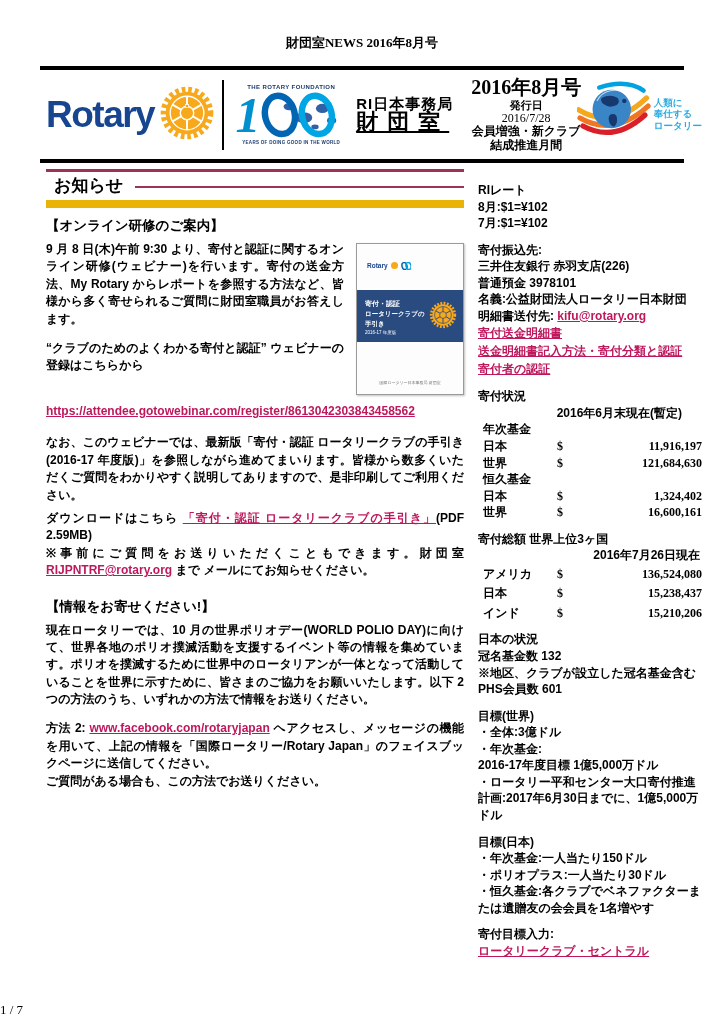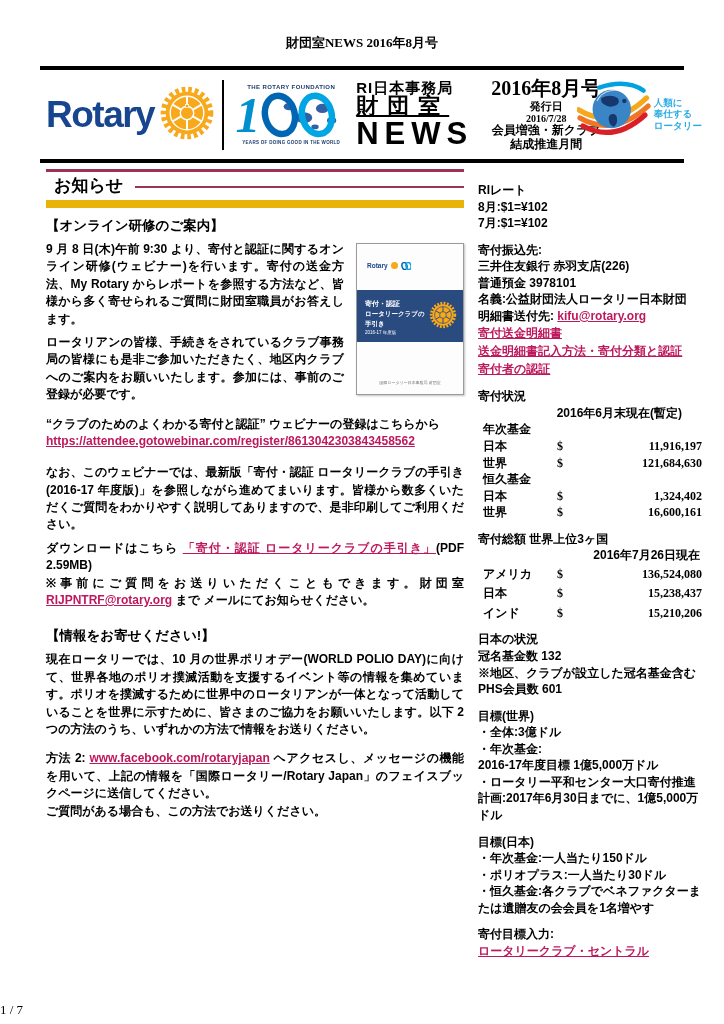--- a/index.html
+++ b/index.html
@@ -19,21 +19,21 @@
   .trf-top{font-size:6px;font-weight:bold;color:#1b3a6b;letter-spacing:.4px;}
   .trf-bottom{font-size:4.5px;font-weight:bold;color:#1b3a6b;letter-spacing:.3px;}
   .news-block{margin-left:6px;line-height:1.02;white-space:nowrap;}
   .news-org{font-size:15px;font-weight:bold;letter-spacing:1px;}
   .news-dept{font-size:22px;font-weight:bold;letter-spacing:9px;text-decoration:underline;}
   .news-news{font-size:31px;font-weight:bold;letter-spacing:6px;}
   .issue-block{font-family:"Liberation Serif",serif;text-align:center;margin-left:2px;
                width:142px;line-height:1.15;}
   .issue-no{font-size:20px;font-weight:bold;white-space:nowrap;}
   .issue-pub{font-size:11px;font-weight:bold;}
-  .issue-date{font-size:10px;font-weight:bold;}
+  .issue-date{font-size:12px;font-weight:normal;}
   .issue-theme{font-size:12px;font-weight:bold;white-space:nowrap;}
   .theme-logo{position:absolute;right:-18px;top:6px;display:flex;align-items:center;gap:3px;}
   .slogan{color:#29abe2;font-size:9.5px;font-weight:bold;line-height:1.2;}
   
   .left-col{position:absolute;left:46px;top:169px;width:418px;}
   .right-col{position:absolute;left:478px;top:182px;width:226px;font-size:12px;font-weight:bold;line-height:1.38;}
   
   .notice-head{border-top:3px solid #9c3354;border-bottom:8px solid #eab308;
                padding:2px 0 3px 8px;display:flex;align-items:center;}
   .notice-title{font-size:17px;font-weight:bold;white-space:nowrap;}
@@ -114,21 +114,20 @@
           <ellipse cx="48" cy="27" rx="16" ry="21" fill="none" stroke="#0066b3" stroke-width="7" transform="rotate(-14 48 27)"></ellipse>
           <ellipse cx="88" cy="27" rx="16" ry="21" fill="none" stroke="#00a5e3" stroke-width="7" transform="rotate(-14 88 27)"></ellipse>
         </svg>
       </span>
       <div class="trf-bottom">YEARS OF DOING GOOD IN THE WORLD</div>
     </div>
 
     <div class="news-block">
       <div class="news-org">RI日本事務局</div>
       <div class="news-dept">財団室</div>
-      <div class="news-news">NEWS</div>
     </div>
 
     <div class="issue-block">
       <div class="issue-no">2016年8月号</div>
       <div class="issue-pub">発行日</div>
       <div class="issue-date">2016/7/28</div>
       <div class="issue-theme">会員増強・新クラブ</div>
       <div class="issue-theme">結成推進月間</div>
     </div>
 
@@ -197,21 +196,20 @@
               </g>
               <circle cx="50" cy="50" r="12" fill="#f7a81b" stroke="#2a4b80" stroke-width="2.5"></circle>
             </svg>
           </span>
         </div>
       </div>
       <div class="cover-foot">国際ロータリー日本事務局 財団室</div>
     </div>
 
     <p class="para">9 月 8 日(木)午前 9:30 より、寄付と認証に関するオンライン研修(ウェビナー)を行います。寄付の送金方法、My Rotary からレポートを参照する方法など、皆様から多く寄せられるご質問に財団室職員がお答えします。</p>
-    <p class="para">ロータリアンの皆様、手続きをされているクラブ事務局の皆様にも是非ご参加いただきたく、地区内クラブへのご案内をお願いいたします。参加には、事前のご登録が必要です。</p>
 
     <p class="para center-ish">
       <span>“クラブのためのよくわかる寄付と認証” ウェビナーの登録はこちらから</span><br>
       <a class="lnk">https://attendee.gotowebinar.com/register/8613042303843458562</a>
     </p>
 
     <p class="para" style="margin-top:14px;">なお、このウェビナーでは、最新版「寄付・認証 ロータリークラブの手引き(2016-17 年度版)」を参照しながら進めてまいります。皆様から数多くいただくご質問をわかりやすく説明してありますので、是非印刷してご利用ください。</p>
 
     <p class="para" style="margin-top:2px;">
       <span>ダウンロードはこちら </span><a class="lnk">「寄付・認証 ロータリークラブの手引き」</a><span>(PDF 2.59MB)</span><br>

